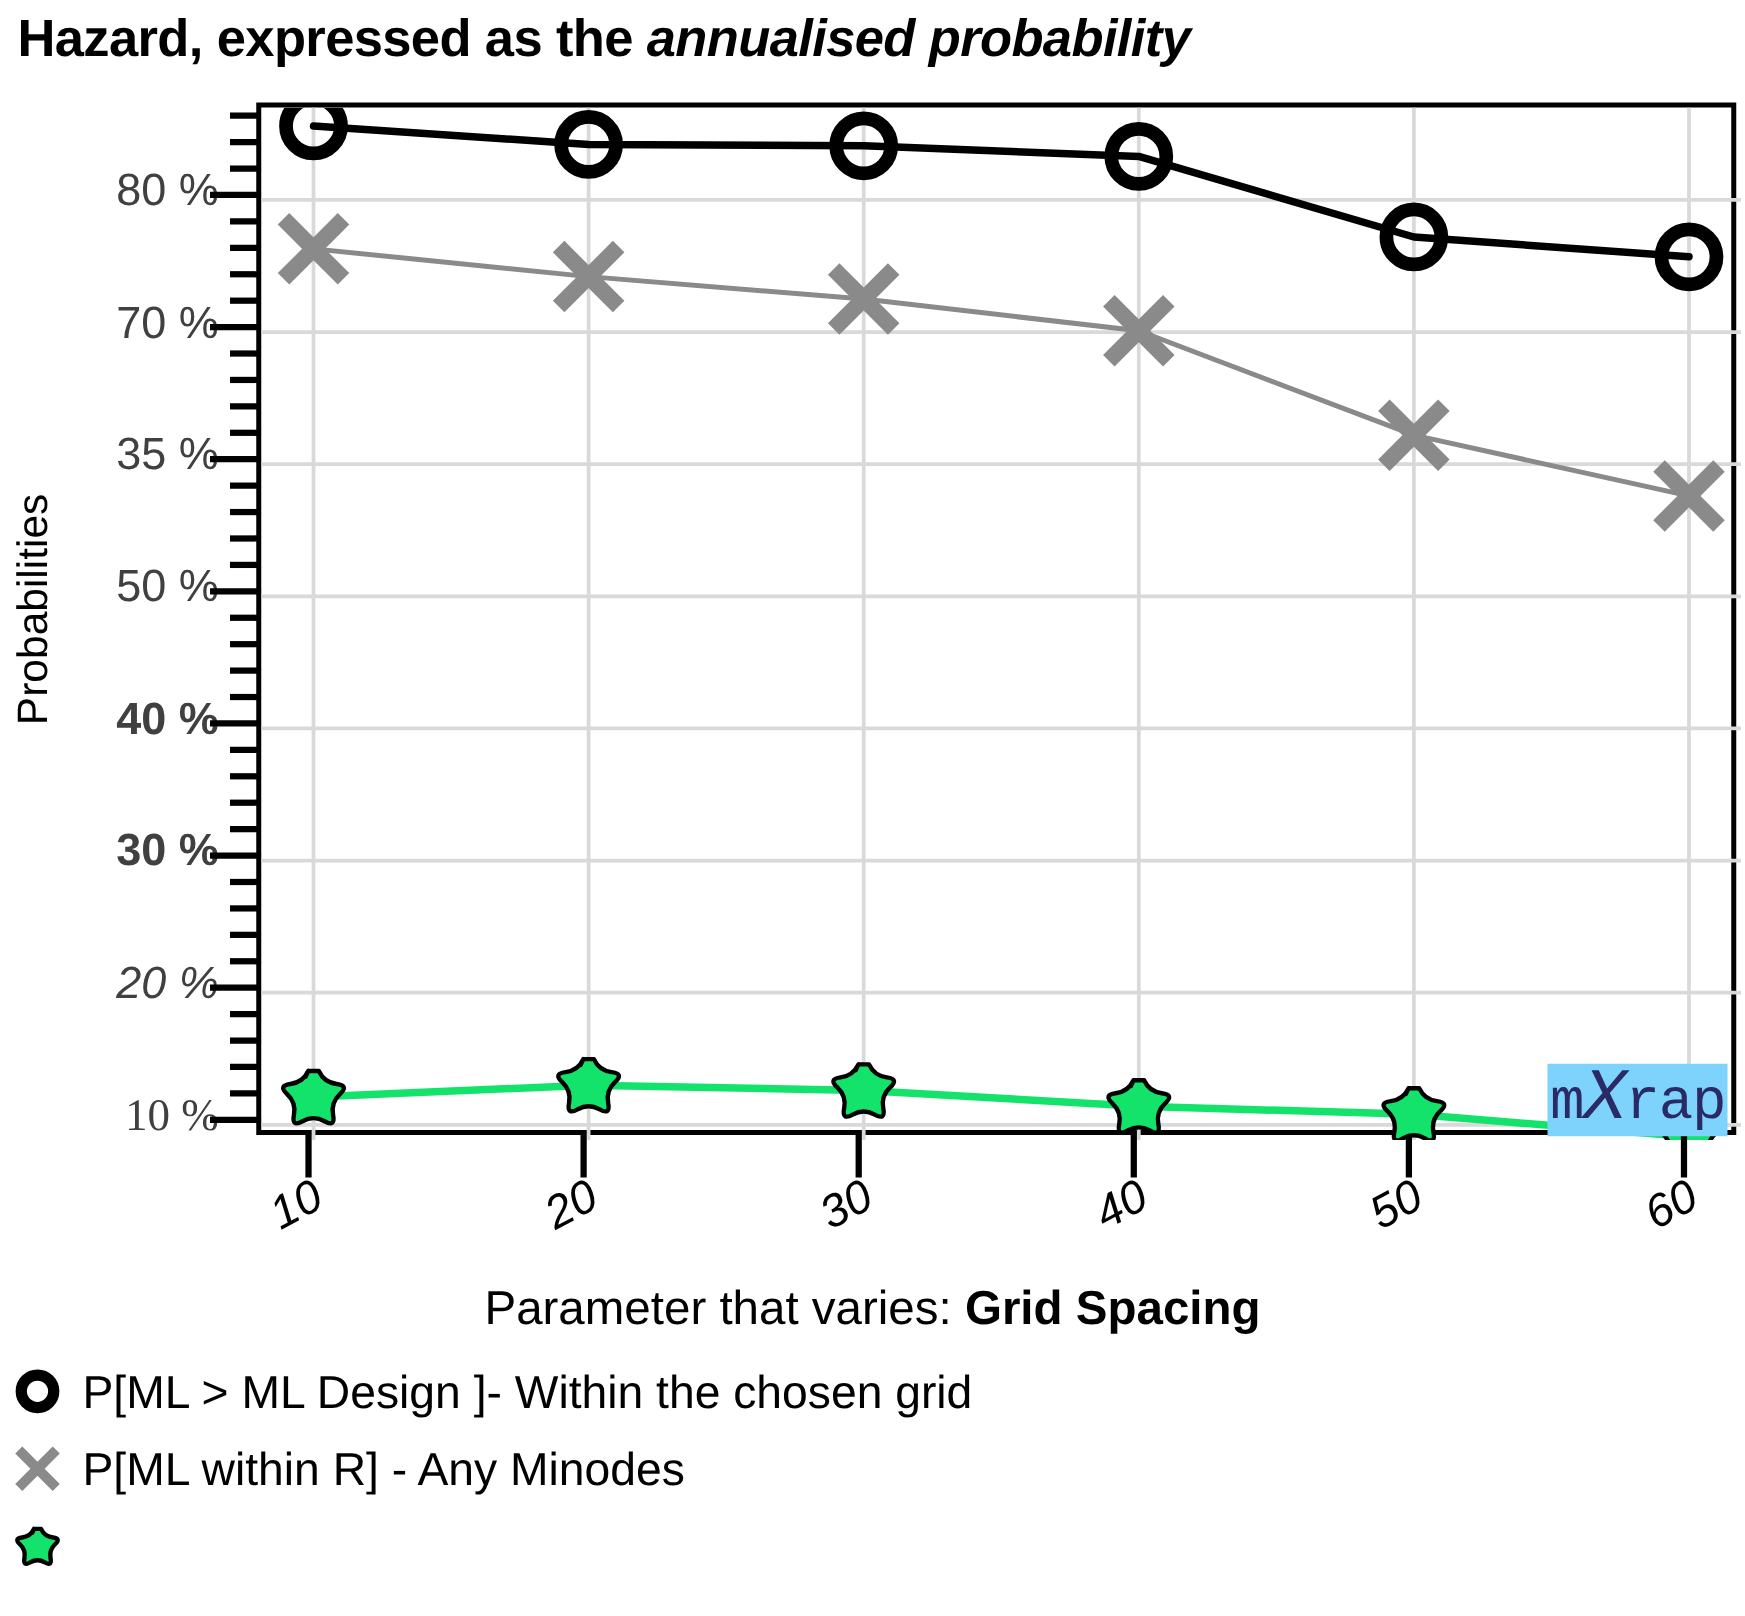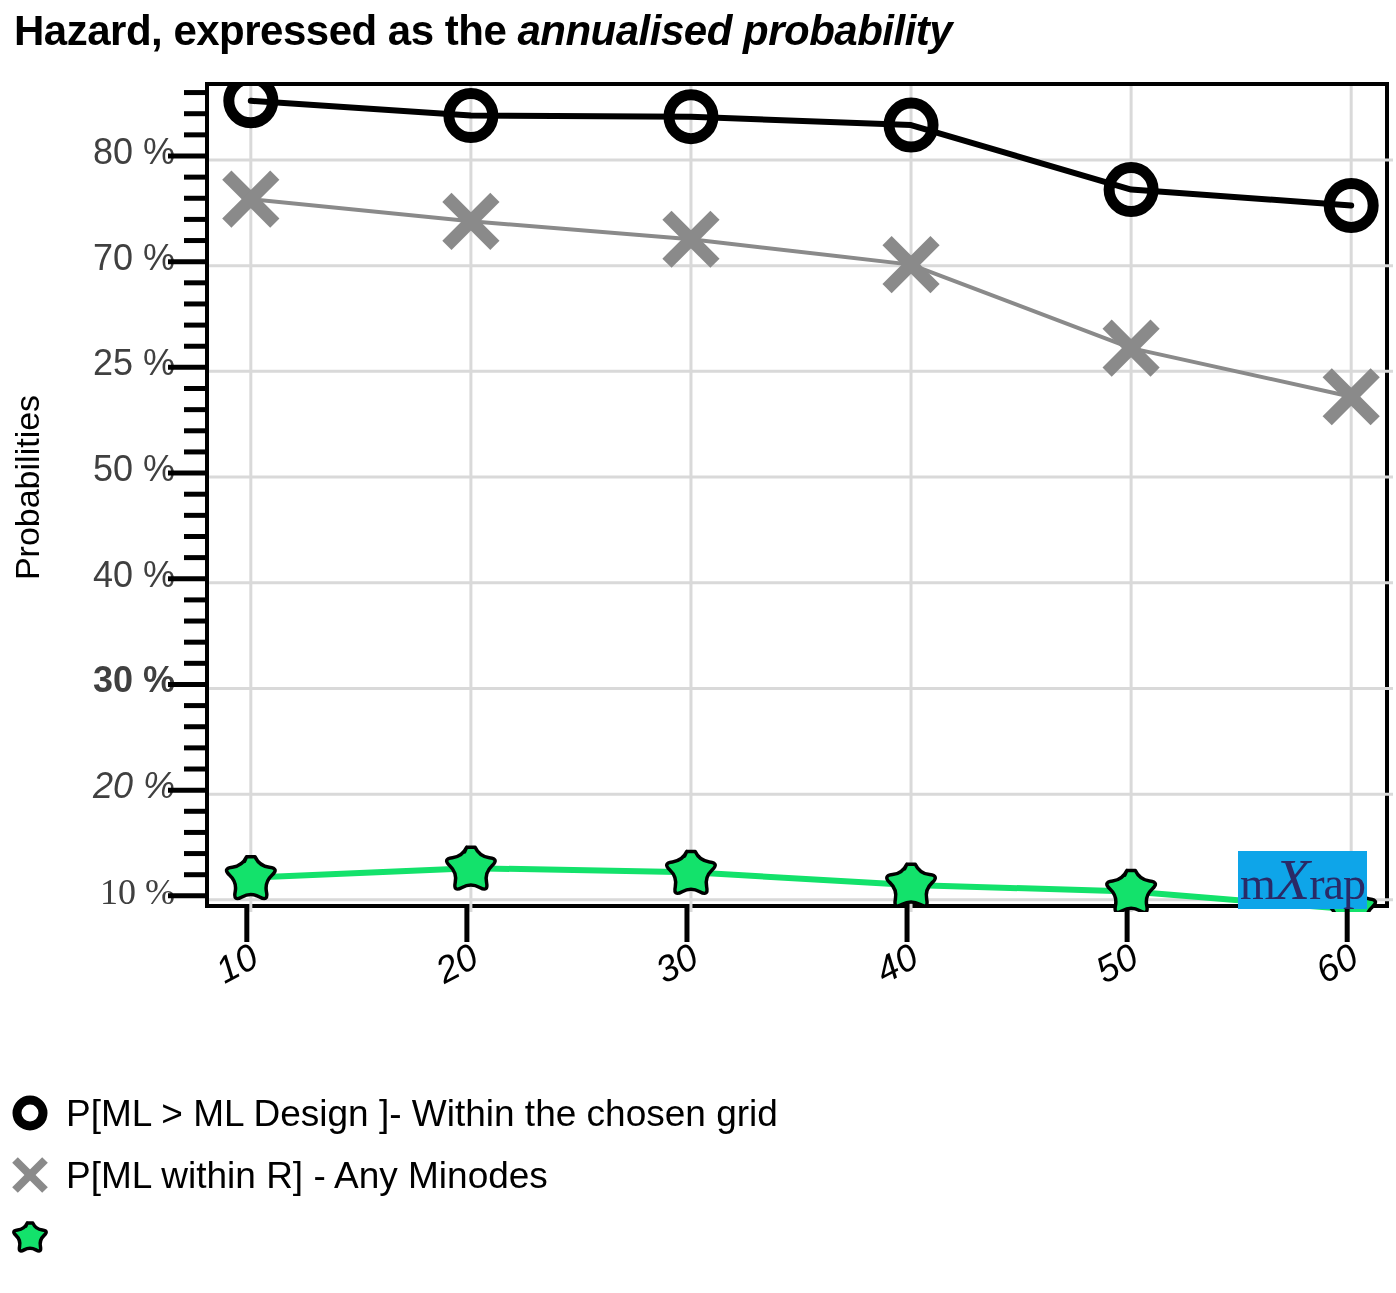--- a/index.html
+++ b/index.html
@@ -106,24 +106,24 @@
   }
   #x-axis-title .bld { font-weight: bold; }
 
   
   #watermark {
     position: absolute;
     left: 1238px;
     top: 851px;
     font-size: 46px;
     color: #2a2a66;
-    font-family: Liberation Serif, serif;
+    font-family: Liberation Mono, monospace;
     letter-spacing: -1px;
     white-space: nowrap;
-    background: #0ea5e9;
+    background: #7dd3fc;
     padding: 0 2px;
     line-height: 1;
   }
 
   
   #legend {
     position: absolute;
     left: 0;
     top: 1082px;
     width: 1396px;
@@ -155,23 +155,23 @@
 
 <div id="page">
 
   <div id="chart-title">
     <span>Hazard, expressed as the </span><span class="ital">annualised probability</span>
   </div>
 
   <div id="ytick-labels">
       <div class="ytick-label" style="top: 133.986px;">80 %</div>
       <div class="ytick-label" style="top: 239.68px;">70 %</div>
-      <div class="ytick-label" style="top: 345.374px;">25 %</div>
+      <div class="ytick-label" style="top: 345.374px;">35 %</div>
       <div class="ytick-label" style="top: 451.068px;">50 %</div>
-      <div class="ytick-label" style="top: 556.763px;">40 %</div>
+      <div class="ytick-label" style="top: 556.763px; font-weight: bold;">40 %</div>
       <div class="ytick-label" style="top: 662.457px; font-weight: bold;">30 %</div>
       <div class="ytick-label" style="top: 768.151px; font-style: italic;">20 %</div>
       <div class="ytick-label" style="top: 873.845px; font-family: Liberation Serif, serif;">10 %</div>
     </div>
 
   <div id="y-axis-title">Probabilities</div>
 
   <div id="plot-frame">
     <svg id="plot-svg" width="1184" height="826" viewBox="0 0 1184 826">
       <defs>
@@ -286,20 +286,23 @@
 
   <div id="xtick-labels">
       <div class="xtick-label" style="left: 208.814px; top: 955px;">10</div>
       <div class="xtick-label" style="left: 428.888px; top: 955px;">20</div>
       <div class="xtick-label" style="left: 648.963px; top: 955px;">30</div>
       <div class="xtick-label" style="left: 869.037px; top: 955px;">40</div>
       <div class="xtick-label" style="left: 1089.11px; top: 955px;">50</div>
       <div class="xtick-label" style="left: 1309.19px; top: 955px;">60</div>
     </div>
 
+  <div id="x-axis-title">
+    <span>Parameter that varies: </span><span class="bld">Grid Spacing</span>
+  </div>
 
   <div id="watermark"><span>m</span><span style="font-size: 58px; font-style: italic;">X</span><span>rap</span></div>
 
   <div id="legend">
       <div class="legend-row">
         <div class="legend-sym">
           <svg width="46" height="46" viewBox="0 0 46 46">
             <circle cx="23" cy="23" r="13" fill="none" stroke="#000000" stroke-width="9"></circle>
           </svg>
         </div>

